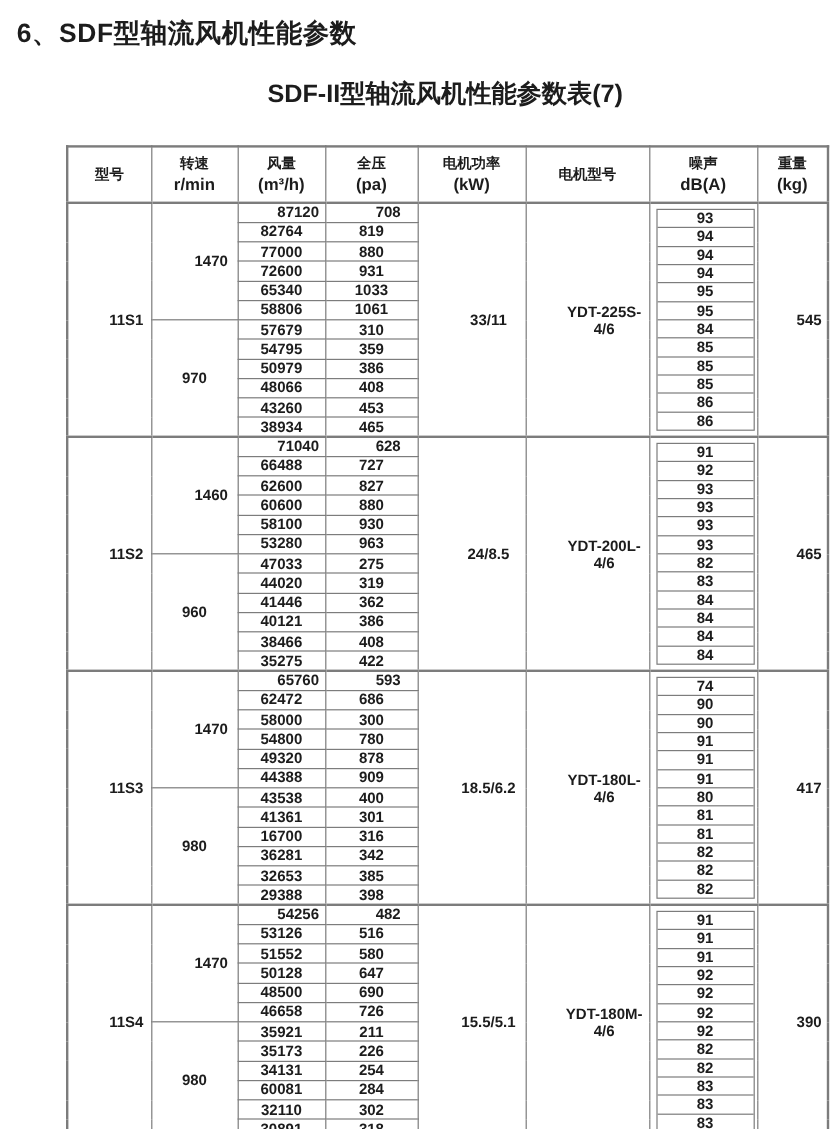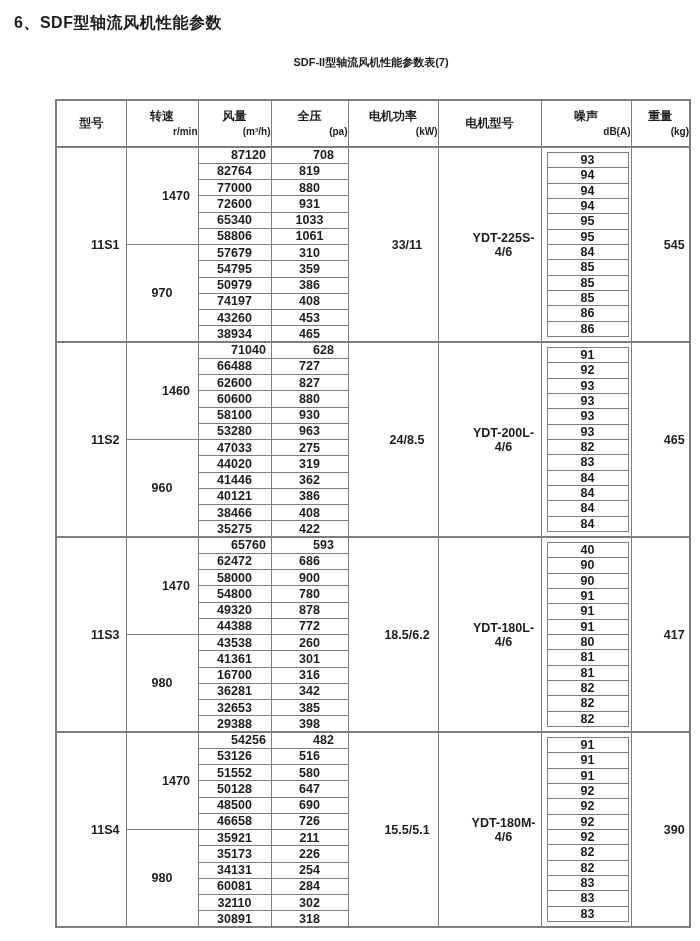--- a/index.html
+++ b/index.html
@@ -4,29 +4,29 @@
 <style>
   * { box-sizing: border-box; margin: 0; padding: 0; }
   html, body {
     width: 700px; height: 941px;
     background: #ffffff;
     font-family: "Liberation Sans", "DejaVu Sans", sans-serif;
     color: #1c1c1c;
   }
   .doc-heading {
     margin: 13px 0 0 14px;
-    font-size: 16px;
+    font-size: 22px;
     font-weight: 700;
     letter-spacing: 0.5px;
   }
   .table-title {
     width: 632px;
     margin: 21px 0 0 55px;
     text-align: center;
-    font-size: 11px;
+    font-size: 21px;
     font-weight: 700;
   }
   table.fan-table {
     margin: 29px 0 0 55px;
     width: 634px;
     border-collapse: collapse;
     table-layout: fixed;
     border: 2px solid #7c7c7c;
   }
   .fan-table th, .fan-table td {
@@ -36,23 +36,22 @@
     padding: 0;
   }
   .fan-table thead tr { height: 47px; }
   .fan-table thead th {
     font-size: 12px;
     font-weight: 700;
     line-height: 1.3;
   }
   .fan-table thead th .sub {
     display: block;
-    font-size: 10px;
-    font-weight: 700;
-    text-align: right;
+    font-size: 14px;
+    font-weight: 700;
   }
   .fan-table tbody tr { height: 16.25px; }
   .fan-table tbody td {
     font-size: 12.5px;
     font-weight: 700;
   }
   .fan-table tbody tr.block-start td { border-top: 2px solid #7c7c7c; padding-left: 28px; }
   td.noise-cell { position: relative; }
   .noise-stack {
     position: absolute;
@@ -180,21 +179,21 @@
       </tr>
       <tr>
         <td class="num-cell">54795</td>
         <td class="num-cell">359</td>
       </tr>
       <tr>
         <td class="num-cell">50979</td>
         <td class="num-cell">386</td>
       </tr>
       <tr>
-        <td class="num-cell">74197</td>
+        <td class="num-cell">48066</td>
         <td class="num-cell">408</td>
       </tr>
       <tr>
         <td class="num-cell">43260</td>
         <td class="num-cell">453</td>
       </tr>
       <tr>
         <td class="num-cell">38934</td>
         <td class="num-cell">465</td>
       </tr>
@@ -270,21 +269,21 @@
       </tr>
       <tr class="block-start">
         <td class="model-cell" rowspan="12">11S3</td>
         <td class="speed-cell" rowspan="6">1470</td>
         <td class="num-cell">65760</td>
         <td class="num-cell">593</td>
         <td class="power-cell" rowspan="12">18.5/6.2</td>
         <td class="motor-cell" rowspan="12">YDT-180L-4/6</td>
         <td class="noise-cell" rowspan="12">
           <div class="noise-stack">
-            <div class="noise-box">40</div>
+            <div class="noise-box">74</div>
             <div class="noise-box">90</div>
             <div class="noise-box">90</div>
             <div class="noise-box">91</div>
             <div class="noise-box">91</div>
             <div class="noise-box">91</div>
             <div class="noise-box">80</div>
             <div class="noise-box">81</div>
             <div class="noise-box">81</div>
             <div class="noise-box">82</div>
             <div class="noise-box">82</div>
@@ -292,38 +291,38 @@
           </div>
         </td>
         <td class="weight-cell" rowspan="12">417</td>
       </tr>
       <tr>
         <td class="num-cell">62472</td>
         <td class="num-cell">686</td>
       </tr>
       <tr>
         <td class="num-cell">58000</td>
-        <td class="num-cell">900</td>
+        <td class="num-cell">300</td>
       </tr>
       <tr>
         <td class="num-cell">54800</td>
         <td class="num-cell">780</td>
       </tr>
       <tr>
         <td class="num-cell">49320</td>
         <td class="num-cell">878</td>
       </tr>
       <tr>
         <td class="num-cell">44388</td>
-        <td class="num-cell">772</td>
+        <td class="num-cell">909</td>
       </tr>
       <tr>
         <td class="speed-cell" rowspan="6">980</td>
         <td class="num-cell">43538</td>
-        <td class="num-cell">260</td>
+        <td class="num-cell">400</td>
       </tr>
       <tr>
         <td class="num-cell">41361</td>
         <td class="num-cell">301</td>
       </tr>
       <tr>
         <td class="num-cell">16700</td>
         <td class="num-cell">316</td>
       </tr>
       <tr>

